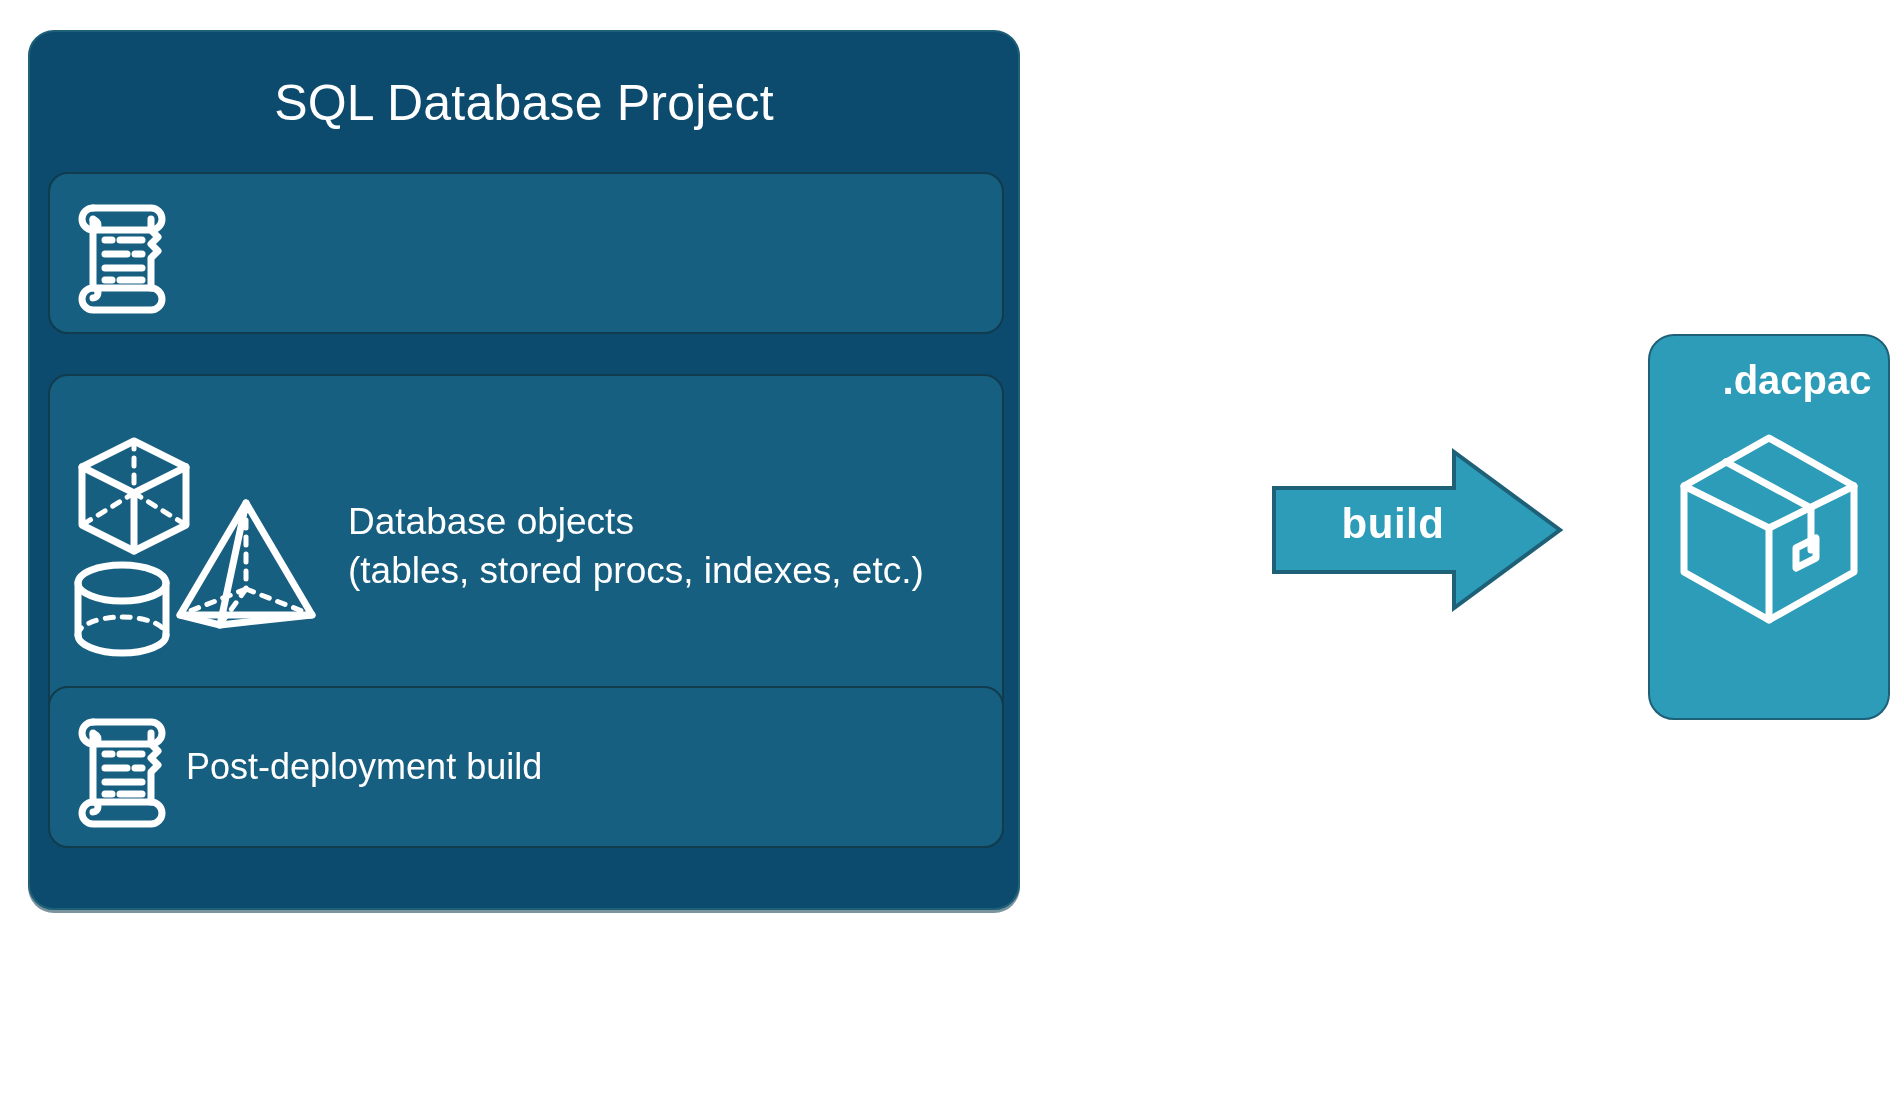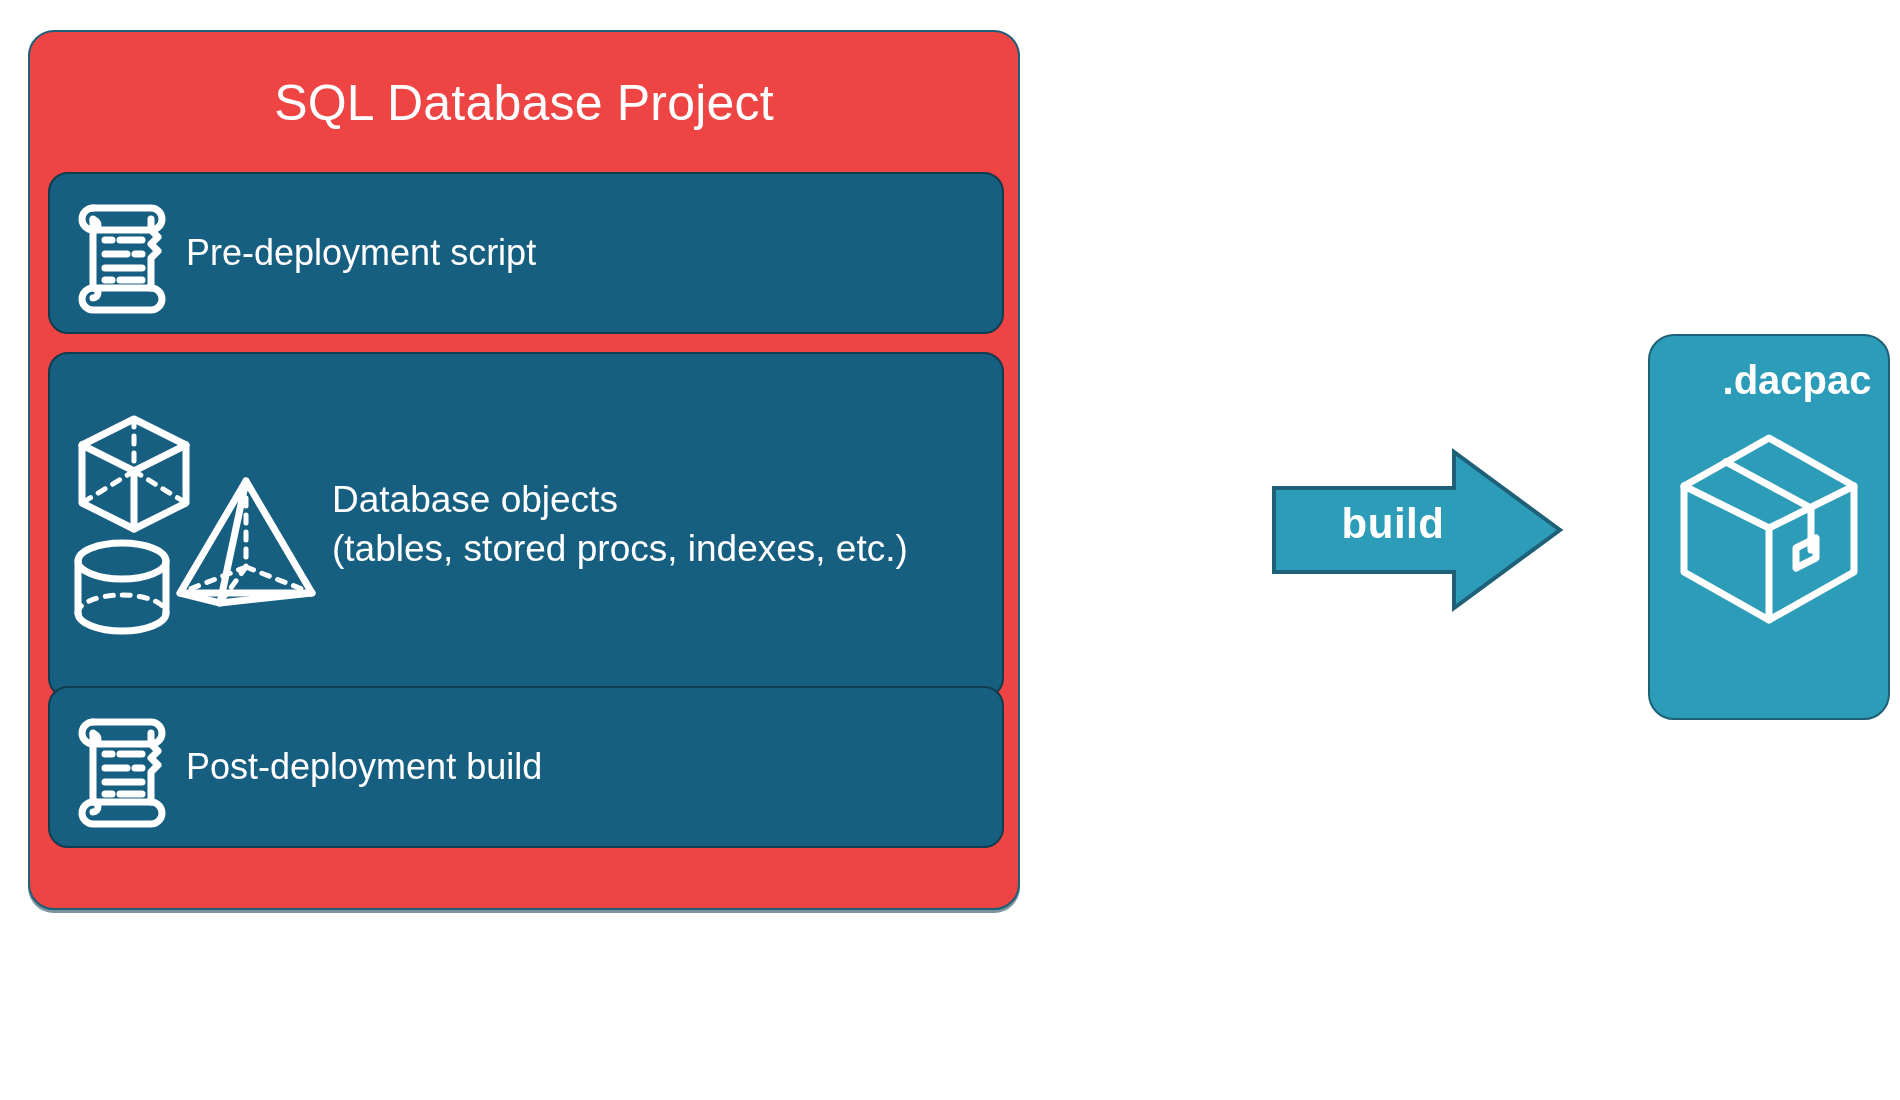--- a/index.html
+++ b/index.html
@@ -23,21 +23,21 @@
     height: 1100px;
   }
 
   
   .project-card {
     position: absolute;
     left: 28px;
     top: 30px;
     width: 992px;
     height: 880px;
-    background: #ef4444;
+    background: #0c4a6e;
     border-radius: 26px;
     box-sizing: border-box;
     border: 2px solid #1d6077;
     box-shadow: 0 3px 0 0 rgba(16,60,78,0.55);
   }
 
   .project-title {
     position: absolute;
     left: 0;
     top: 44px;
@@ -57,21 +57,21 @@
     left: 18px;
     width: 956px;
     background: #175f80;
     border: 2px solid #103c4e;
     border-radius: 20px;
     box-sizing: border-box;
     display: flex;
     align-items: center;
   }
   .item-card.pre  { top: 140px;  height: 162px; }
-  .item-card.objs { top: 320px;  height: 346px; }
+  .item-card.objs { top: 342px;  height: 346px; gap: 16px; }
   .item-card.post { top: 654px;  height: 162px; }
 
   .item-icon {
     flex: 0 0 auto;
     width: 136px;
     display: flex;
     align-items: center;
     justify-content: center;
   }
   .objs .item-icon { width: 282px; }
@@ -168,21 +168,20 @@
             <path d="M42 46 h7"></path>
             <path d="M57 46 h22"></path>
             <path d="M42 60 h22"></path>
             <path d="M72 60 h7"></path>
             <path d="M42 74 h37"></path>
             <path d="M42 86 h7"></path>
             <path d="M57 86 h22"></path>
           </g>
         </svg>
       </div>
-      <div class="item-label">Pre-deployment script</div>
     </div>
 
     <div class="item-card objs">
       <div class="item-icon">
         <svg class="shape" width="262" height="236" viewBox="0 0 262 236" fill="none" stroke="#ffffff" stroke-width="7" stroke-linecap="round" stroke-linejoin="round">
 
           <g>
 
             <path d="M22 38 L74 12 L126 38 L126 96 L74 122 L22 96 Z"></path>
 

